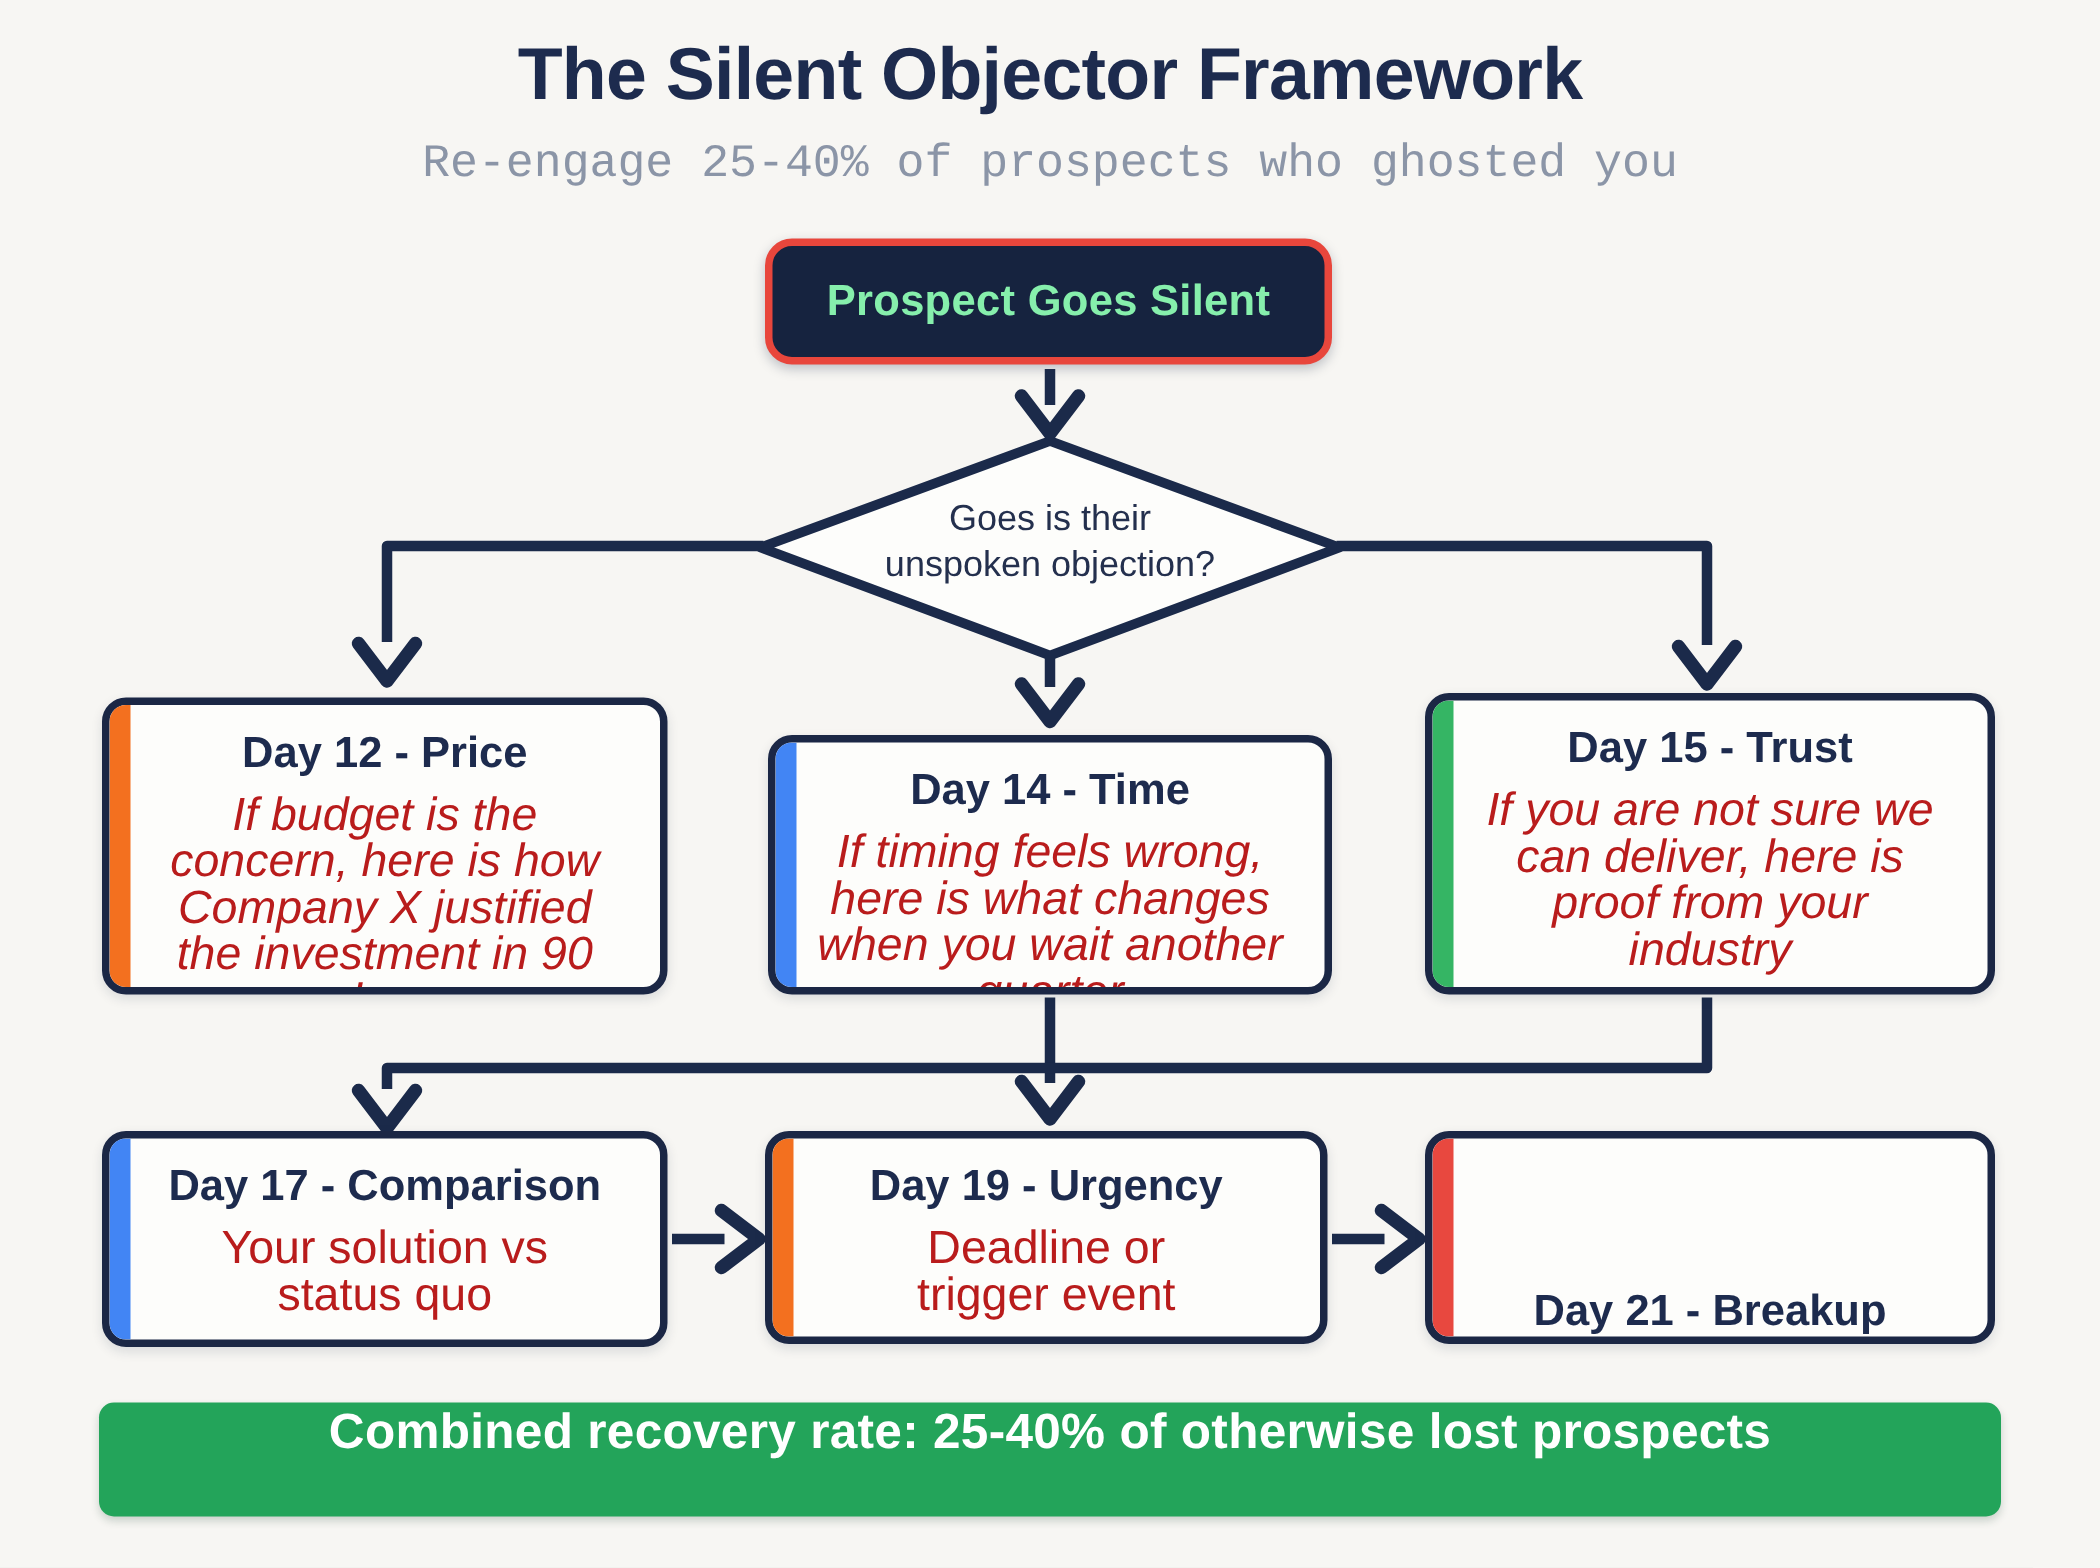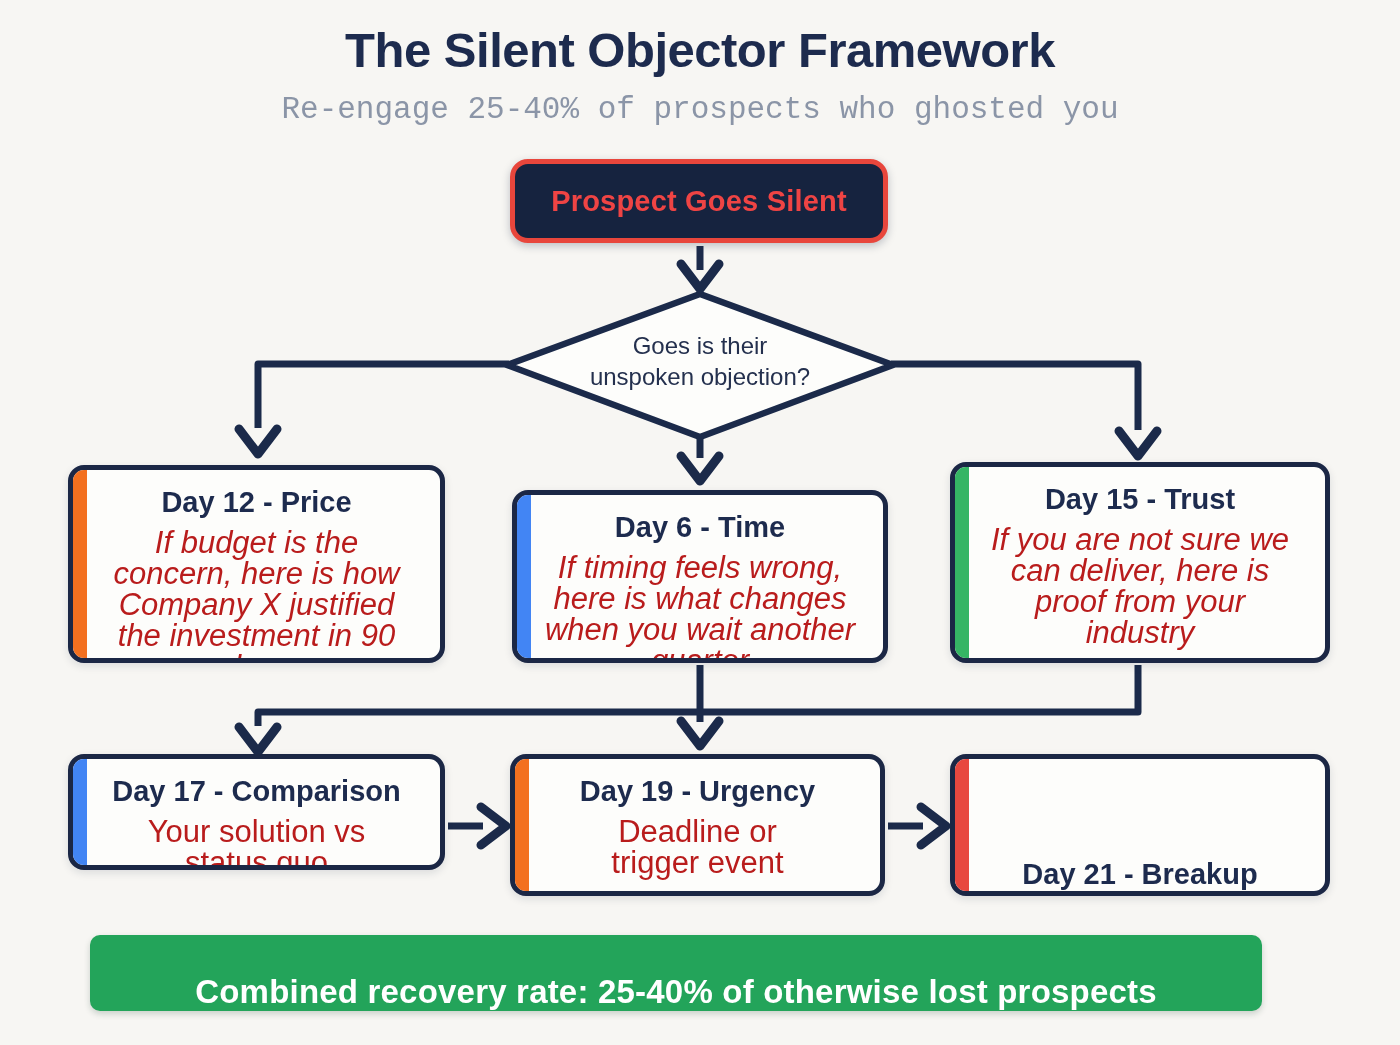--- a/index.html
+++ b/index.html
@@ -27,21 +27,21 @@
   }
   .start-node{
     position:absolute;left:510px;top:159px;width:378px;height:84px;
     background:#16233f;
     border:5px solid #e8463c;border-radius:18px;
     box-sizing:border-box;
     display:flex;align-items:center;justify-content:center;
     box-shadow:0 3px 8px rgba(20,30,60,0.25);
   }
   .start-node .label{
-    color:#ef4444;font-size:29px;font-weight:bold;letter-spacing:0.2px;
+    color:#86efac;font-size:29px;font-weight:bold;letter-spacing:0.2px;
   }
   svg.connectors{
     position:absolute;left:0;top:0;width:1400px;height:1045px;
   }
   .decision-label{
     position:absolute;left:560px;top:330px;width:280px;
     text-align:center;
     font-size:24px;line-height:31px;color:#24304e;
   }
   .card{
@@ -64,32 +64,31 @@
     font-size:31px;line-height:31px;color:#b91c1c;
     text-align:center;margin-top:8px;
   }
   .row-objections .card-body{font-style:italic;}
   .card-price   {left:68px; top:465px;width:377px;height:198px;}
   .card-time    {left:512px;top:490px;width:376px;height:173px;}
   .card-trust   {left:950px;top:462px;width:380px;height:201px;}
   .card-price .card-body{max-width:318px;}
   .card-time  .card-body{max-width:330px;}
   .card-trust .card-body{max-width:308px;}
-  .card-comparison{left:68px; top:754px;width:377px;height:116px;}
+  .card-comparison{left:68px; top:754px;width:377px;height:144px;}
   .card-urgency   {left:510px;top:754px;width:375px;height:142px;}
   .card-breakup   {left:950px;top:754px;width:380px;height:142px;justify-content:flex-end;}
   .card-comparison .card-body{max-width:290px;}
   .card-urgency    .card-body{max-width:240px;}
   .card-breakup    .card-body{max-width:250px;}
   .footer-banner{
-    position:absolute;left:66px;top:935px;width:1172px;height:76px;
+    position:absolute;left:66px;top:935px;width:1268px;height:76px;
     border-radius:10px;
-    display:flex;align-items:flex-end;justify-content:center;
+    display:flex;align-items:flex-start;justify-content:center;
     box-shadow:0 3px 6px rgba(20,60,40,0.2);
-    margin-left:24px;
   }
   .footer-banner .label{
     color:#ffffff;font-size:33px;font-weight:bold;letter-spacing:0.2px;
   }
 </style>
 </head>
 <body>
 
 <div class="canvas">
 
@@ -140,21 +139,21 @@
   </div>
 
   <div class="row-objections">
     <div class="card card-price">
       <div class="stripe" style="background: rgb(243, 112, 31);"></div>
       <div class="card-title">Day 12 - Price</div>
       <div class="card-body">If budget is the concern, here is how Company X justified the investment in 90 days</div>
     </div>
     <div class="card card-time">
       <div class="stripe" style="background: rgb(66, 133, 244);"></div>
-      <div class="card-title">Day 6 - Time</div>
+      <div class="card-title">Day 14 - Time</div>
       <div class="card-body">If timing feels wrong, here is what changes when you wait another quarter</div>
     </div>
     <div class="card card-trust">
       <div class="stripe" style="background: rgb(53, 181, 100);"></div>
       <div class="card-title">Day 15 - Trust</div>
       <div class="card-body">If you are not sure we can deliver, here is proof from your industry</div>
     </div>
   </div>
 
   <div class="row-sequence">

